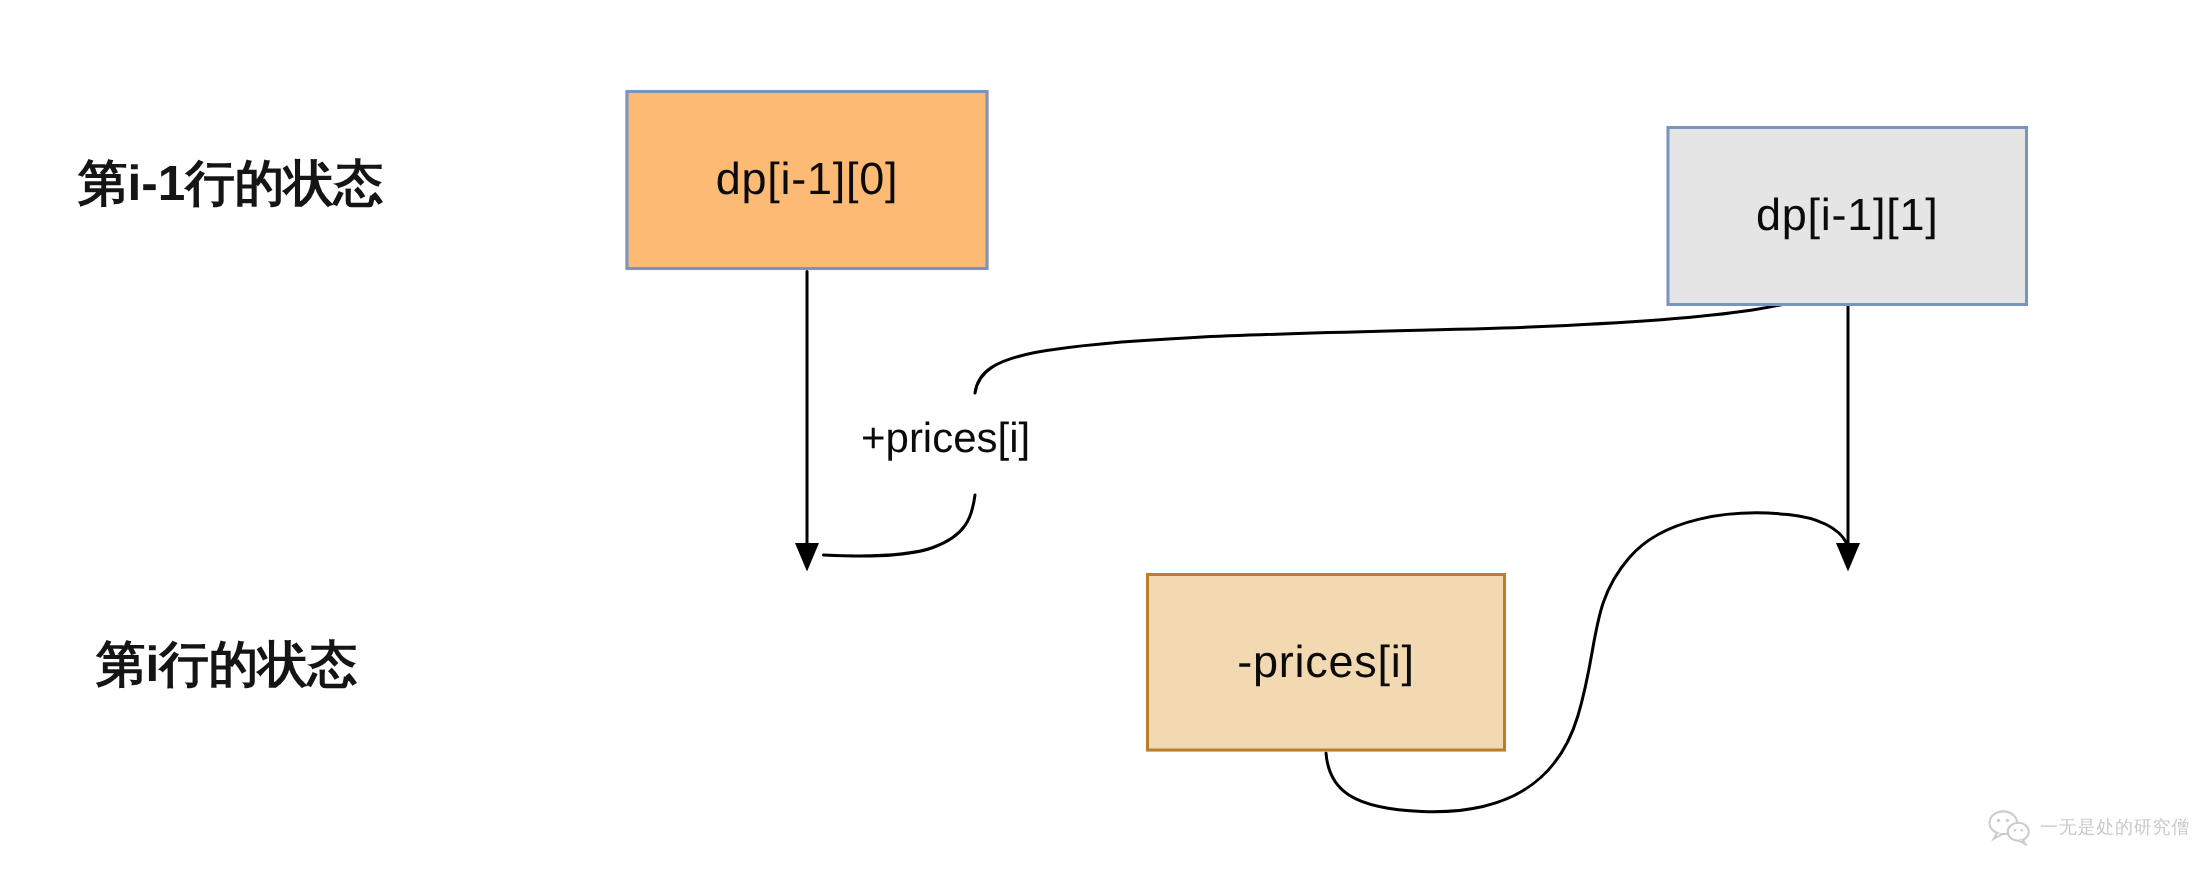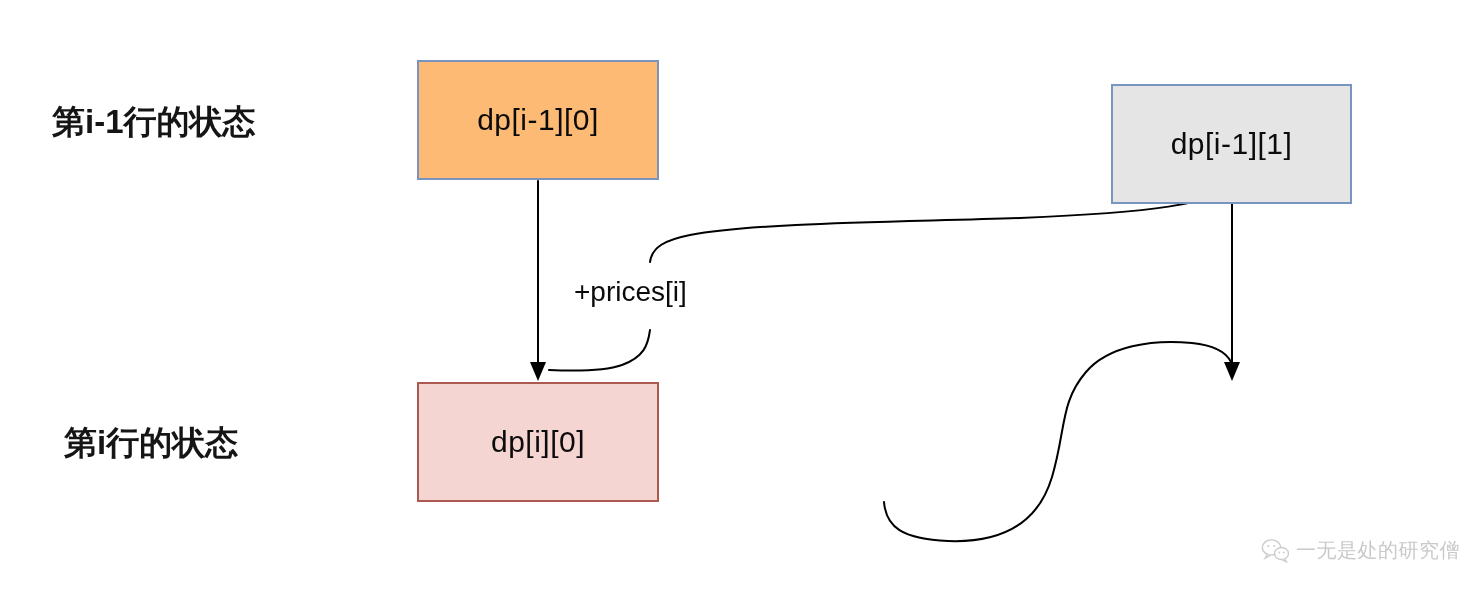--- a/index.html
+++ b/index.html
@@ -23,21 +23,21 @@
     white-space:nowrap;
   }
   .row-label-prev{left:52px;top:100px;}
   .row-label-cur{left:64px;top:421px;}
   .edge-label{
     position:absolute;z-index:3;left:574px;top:276px;font-size:28px;color:#0b0b0b;
     white-space:nowrap;
   }
   .watermark{
     position:absolute;z-index:2;right:8px;bottom:6px;display:flex;align-items:center;
-    gap:6px;color:#c9c9c9;font-size:20px;letter-spacing:0.5px;
+    gap:6px;color:#c9c9c9;font-size:12px;letter-spacing:0.5px;
   }
   .watermark .wm-icon{flex:0 0 auto;display:block;}
 </style>
 </head>
 <body>
 
 <div class="canvas">
 
   <svg class="arrows" viewBox="0 0 1468 590" xmlns="http://www.w3.org/2000/svg">
     <g stroke="#000000" stroke-width="2" fill="none" stroke-linecap="round">
@@ -60,22 +60,22 @@
 
   <div class="row-label row-label-prev">第i-1行的状态</div>
   <div class="row-label row-label-cur">第i行的状态</div>
 
   <div class="node node-dp-prev-0" style="background: #fdba74; border-color: rgb(122, 148, 192);">
     <span>dp[i-1][0]</span>
   </div>
   <div class="node node-dp-prev-1" style="background: #e5e5e5; border-color: rgb(122, 148, 192); margin-top: 24px;">
     <span>dp[i-1][1]</span>
   </div>
-  <div class="node node-dp-cur-0" style="background: rgb(245, 213, 210); border-color: rgb(172, 90, 81);">
-    <span>dp[i][0]</span>
+  <div class="node node-minus-prices" style="background: rgb(243, 217, 177); border-color: rgb(189, 124, 46);">
+    <span>-prices[i]</span>
   </div>
 
   <div class="edge-label">+prices[i]</div>
 
   <div class="watermark">
     <svg class="wm-icon" width="30" height="25" viewBox="0 0 30 25" xmlns="http://www.w3.org/2000/svg">
       <g stroke="#cccccc" stroke-width="1.4" fill="#ffffff">
         <ellipse cx="11.5" cy="9.5" rx="9.2" ry="7.6"></ellipse>
         <path d="M7.5 16.2 L5.2 20.2 L10.5 17.2" fill="#ffffff"></path>
         <ellipse cx="21.5" cy="15.5" rx="7" ry="6"></ellipse>

